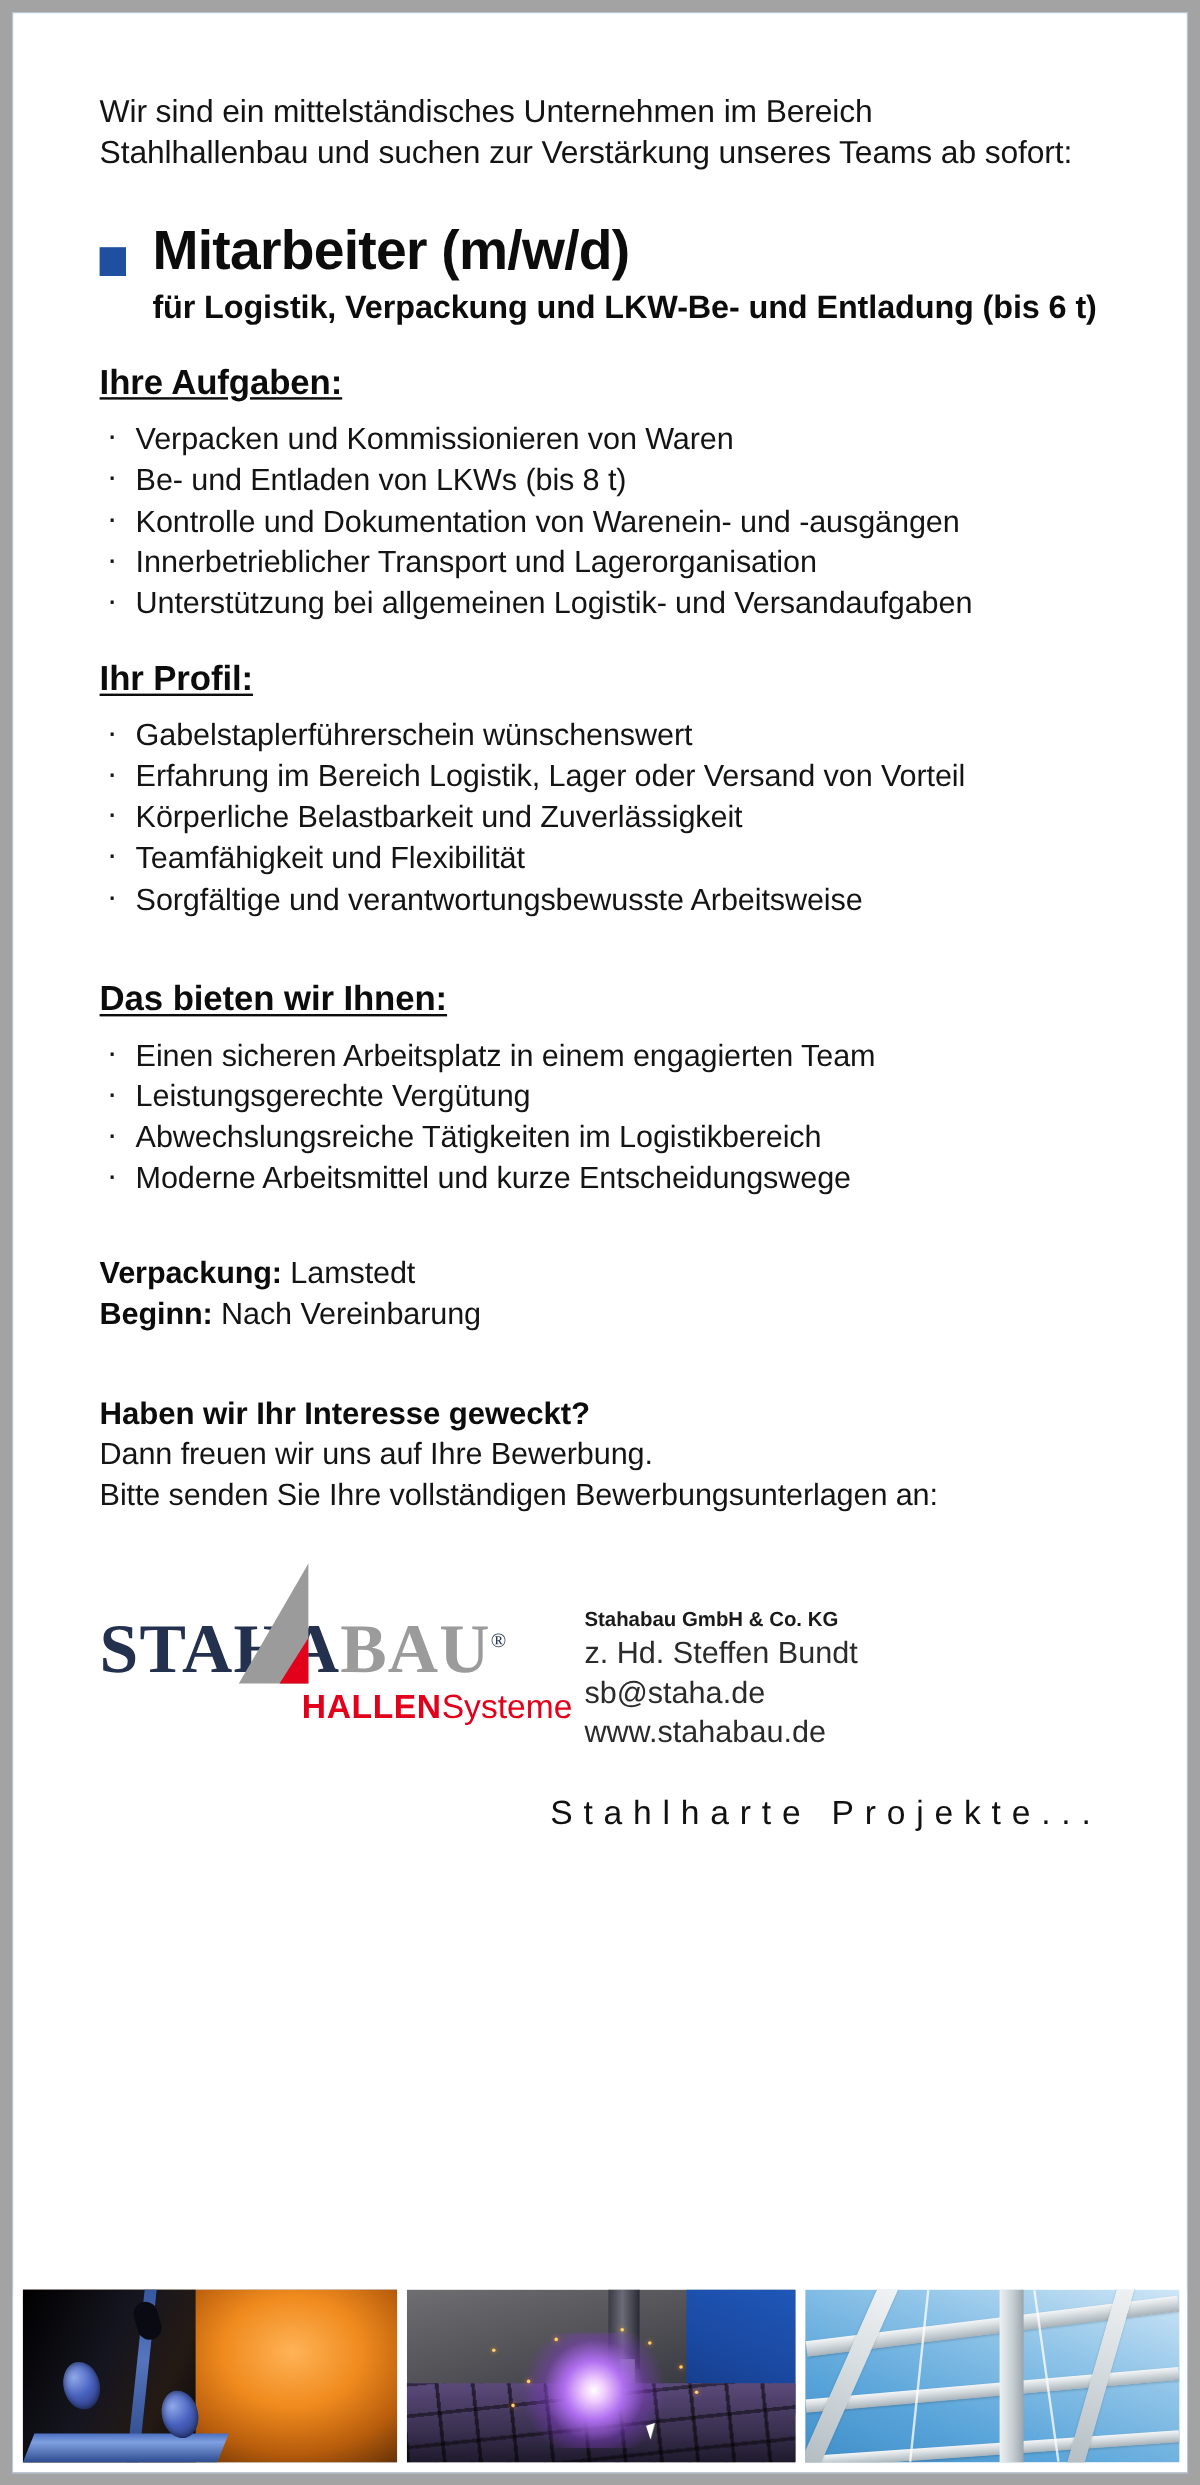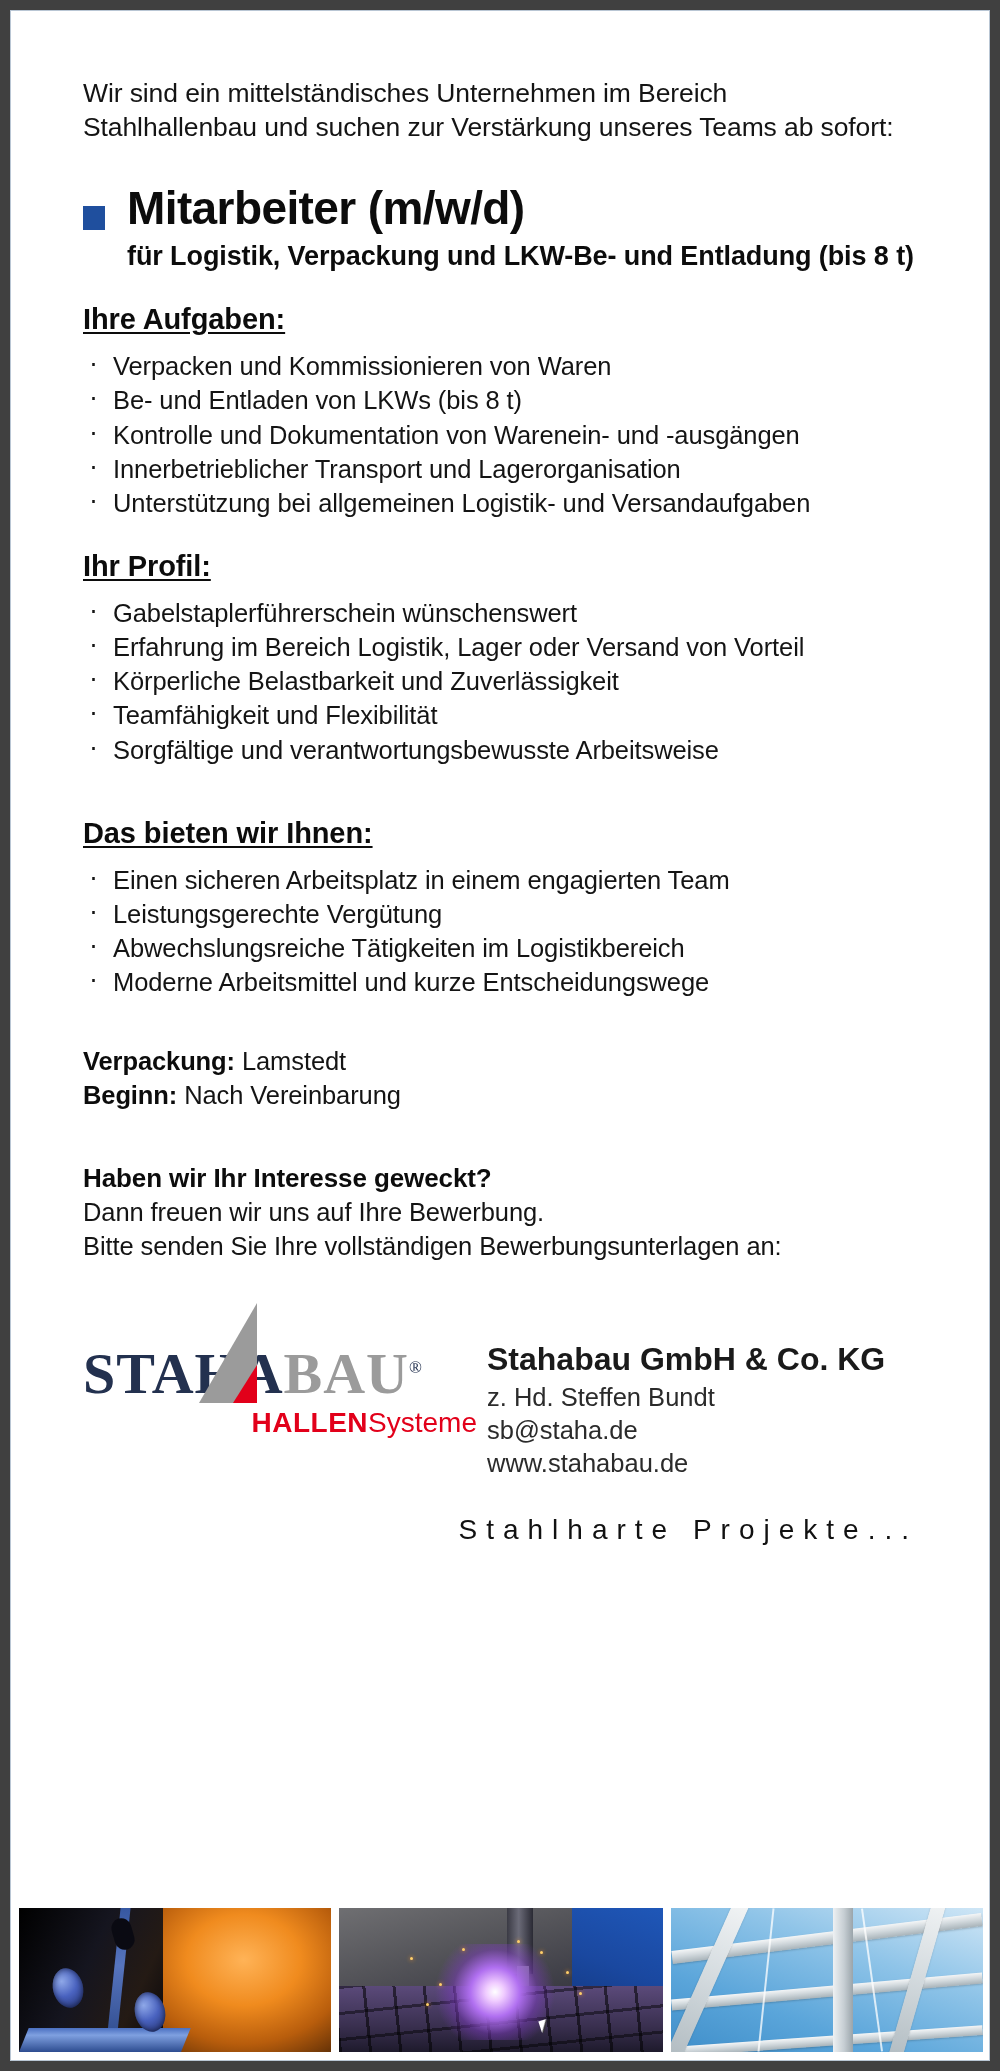--- a/index.html
+++ b/index.html
@@ -8,21 +8,21 @@
     background: #ffffff;
   }
   body {
     font-family: "Liberation Sans", sans-serif;
   }
   .page {
     position: relative;
     width: 1000px;
     height: 2071px;
     box-sizing: border-box;
-    background: #404040;
+    background: #a3a3a3;
     padding: 10px 10px 10px 10px;
     overflow: hidden;
   }
   .sheet {
     position: relative;
     width: 980px;
     height: 2051px;
     background: #ffffff;
     box-sizing: border-box;
     border: 1px solid #b9c6d4;
@@ -207,21 +207,21 @@
     color: #e2001a;
     font-weight: normal;
   }
 
   .contact {
     flex: 1 1 auto;
     padding-top: 18px;
     padding-left: 4px;
   }
   .contact .company {
-    font-size: 32px;
+    font-size: 17px;
     font-weight: bold;
     color: #1a1a1a;
     line-height: 1.30;
   }
   .contact .cline {
     font-size: 25.5px;
     color: #2b2b2b;
     line-height: 1.30;
   }
 
@@ -362,21 +362,21 @@
   <div class="sheet">
 
     <div class="content">
 
       <p class="intro cond">Wir sind ein mittelständisches Unternehmen im Bereich Stahlhallenbau und suchen zur Verstärkung unseres Teams ab sofort:</p>
 
       <div class="title-block">
         <div class="bullet-square"></div>
         <div class="title-text">
           <div class="job-title cond">Mitarbeiter (m/w/d)</div>
-          <div class="job-subtitle cond">für Logistik, Verpackung und LKW-Be- und Entladung (bis 8 t)</div>
+          <div class="job-subtitle cond">für Logistik, Verpackung und LKW-Be- und Entladung (bis 6 t)</div>
         </div>
       </div>
 
       <div class="section">
         <div class="sec-head cond">Ihre Aufgaben:</div>
         <ul class="bullets">
           <li class="cond">Verpacken und Kommissionieren von Waren</li>
           <li class="cond">Be- und Entladen von LKWs (bis 8 t)</li>
           <li class="cond">Kontrolle und Dokumentation von Warenein- und -ausgängen</li>
           <li class="cond">Innerbetrieblicher Transport und Lagerorganisation</li>

